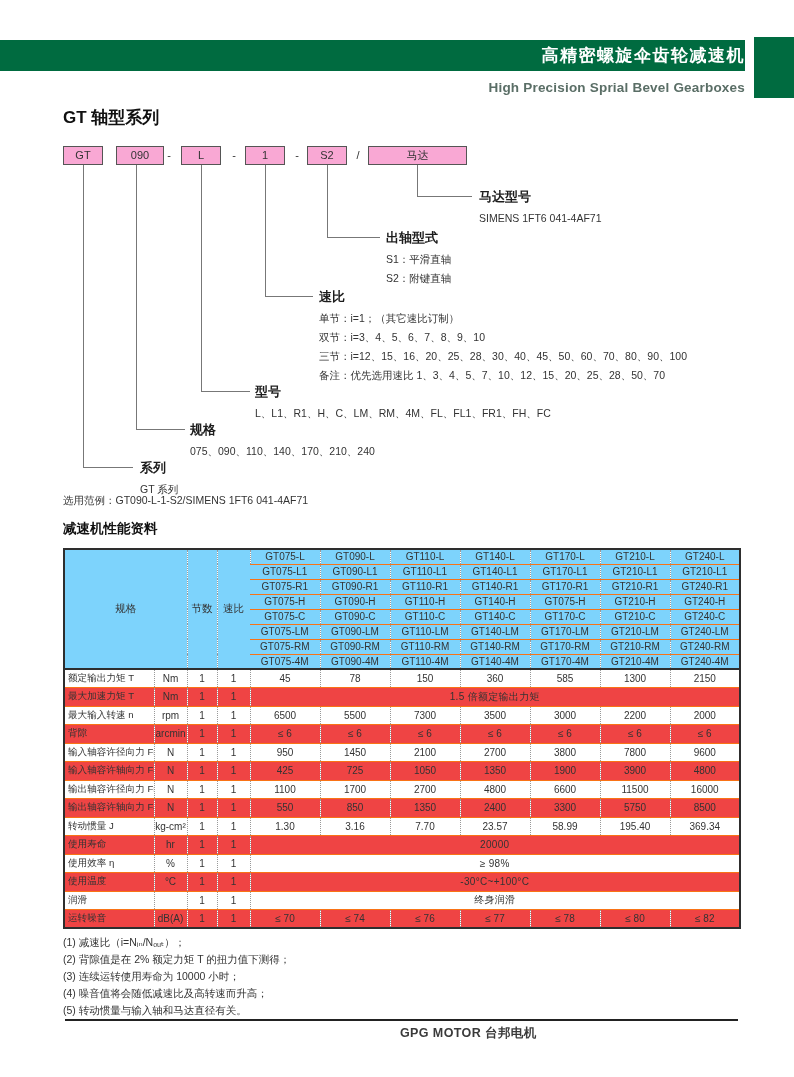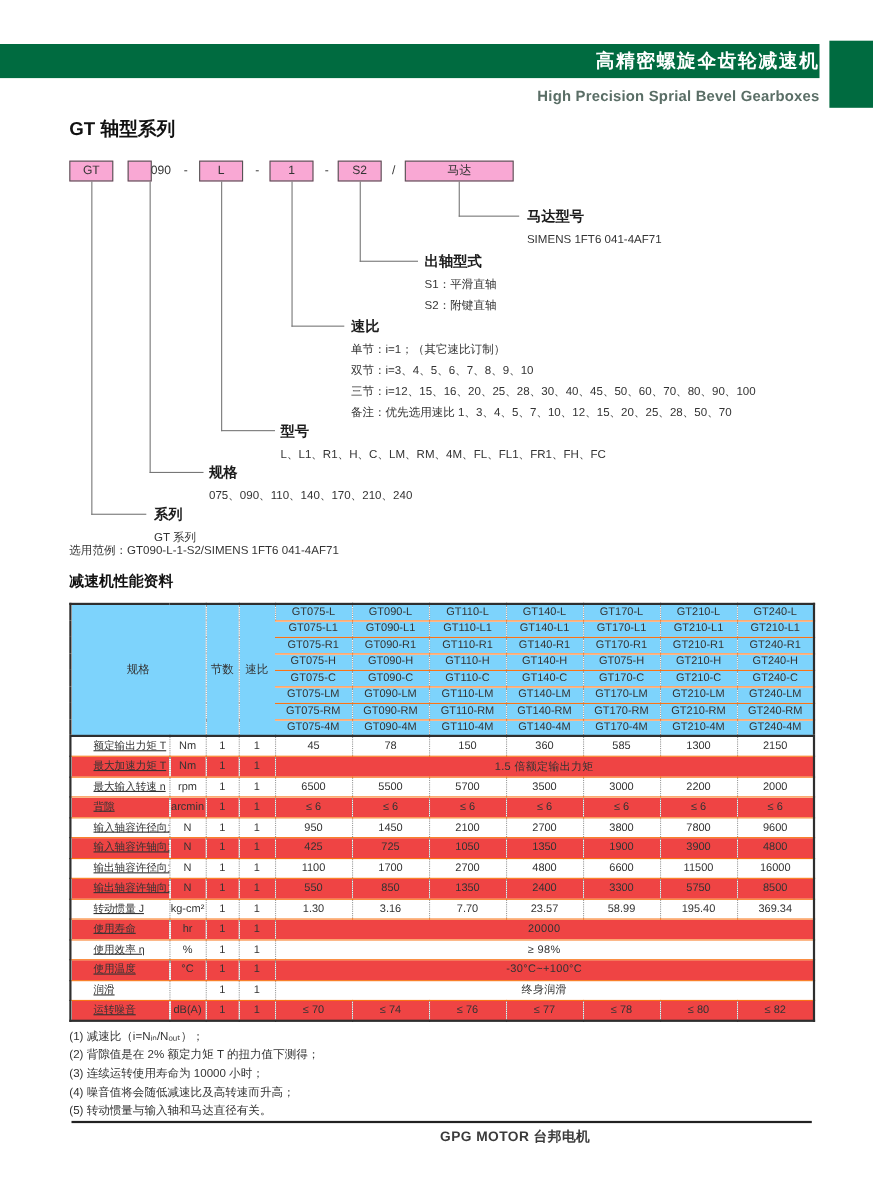--- a/index.html
+++ b/index.html
@@ -47,21 +47,21 @@
     overflow:hidden; white-space:nowrap;
   }
   table.perf th:first-child, table.perf td:first-child { border-left:none; }
   table.perf tr { border-top:1px solid #f97316; }
   table.perf thead tr:first-child { border-top:none; }
   table.perf thead th { background:#7dd3fc; height:15px; }
   table.perf thead { border-bottom:2px solid #2e2e2e; }
   table.perf .left-head { font-size:10.5px; color:#333; }
   table.perf tbody tr { height:18.5px; }
   table.perf tbody tr.alt { background:#ef4444; }
-  table.perf td.name { text-align:left; padding-left:20px; font-size:9.6px;text-decoration:underline; }
+  table.perf td.name { text-align:left; padding-left:3px; font-size:9.6px; }
   table.perf td.spanval { letter-spacing:.3px; }
 
   
   .footnotes { position:absolute; left:63px; top:934px; font-size:10.5px; color:#333; }
   .footnotes .fn { line-height:17px; }
   .footer-rule { position:absolute; left:65px; top:1019px; width:673px; border-top:2px solid #222; }
   .footer-brand {
     position:absolute; left:400px; top:1025px; width:315px; 
     font-size:12.5px; font-weight:bold; color:#3a3a3a; letter-spacing:.4px;
   }
@@ -71,21 +71,21 @@
 
 <div class="green-bar">
   <span>高精密螺旋伞齿轮减速机</span>
 </div>
 <div class="green-square"></div>
 <div class="subtitle-en">High Precision Sprial Bevel Gearboxes</div>
 
 <h1 class="page-title">GT 轴型系列</h1>
 
 <div class="code-box" style="left:63px;width:40px;">GT</div>
-<div class="code-box" style="left:116px;width:20px;padding-left:20px;">090</div>
+<div class="code-box" style="left:116px;width:48px;">090</div>
 <div class="code-sep" style="left:163px;width:12px;">-</div>
 <div class="code-box" style="left:181px;width:40px;">L</div>
 <div class="code-sep" style="left:228px;width:12px;">-</div>
 <div class="code-box" style="left:245px;width:40px;">1</div>
 <div class="code-sep" style="left:291px;width:12px;">-</div>
 <div class="code-box" style="left:307px;width:40px;">S2</div>
 <div class="code-sep" style="left:352px;width:12px;">/</div>
 <div class="code-box" style="left:368px;width:99px;">马达</div>
 
 <div class="connector" style="left:417px;top:165px;width:55px;height:32px;"></div>
@@ -252,21 +252,21 @@
         <td>1</td>
         <td class="spanval" colspan="7">1.5 倍额定输出力矩</td>
       </tr>
       <tr>
         <td class="name">最大输入转速 n</td>
         <td class="unit">rpm</td>
         <td>1</td>
         <td>1</td>
         <td>6500</td>
         <td>5500</td>
-        <td>5700</td>
+        <td>7300</td>
         <td>3500</td>
         <td>3000</td>
         <td>2200</td>
         <td>2000</td>
       </tr>
       <tr class="alt">
         <td class="name">背隙</td>
         <td class="unit">arcmin</td>
         <td>1</td>
         <td>1</td>

